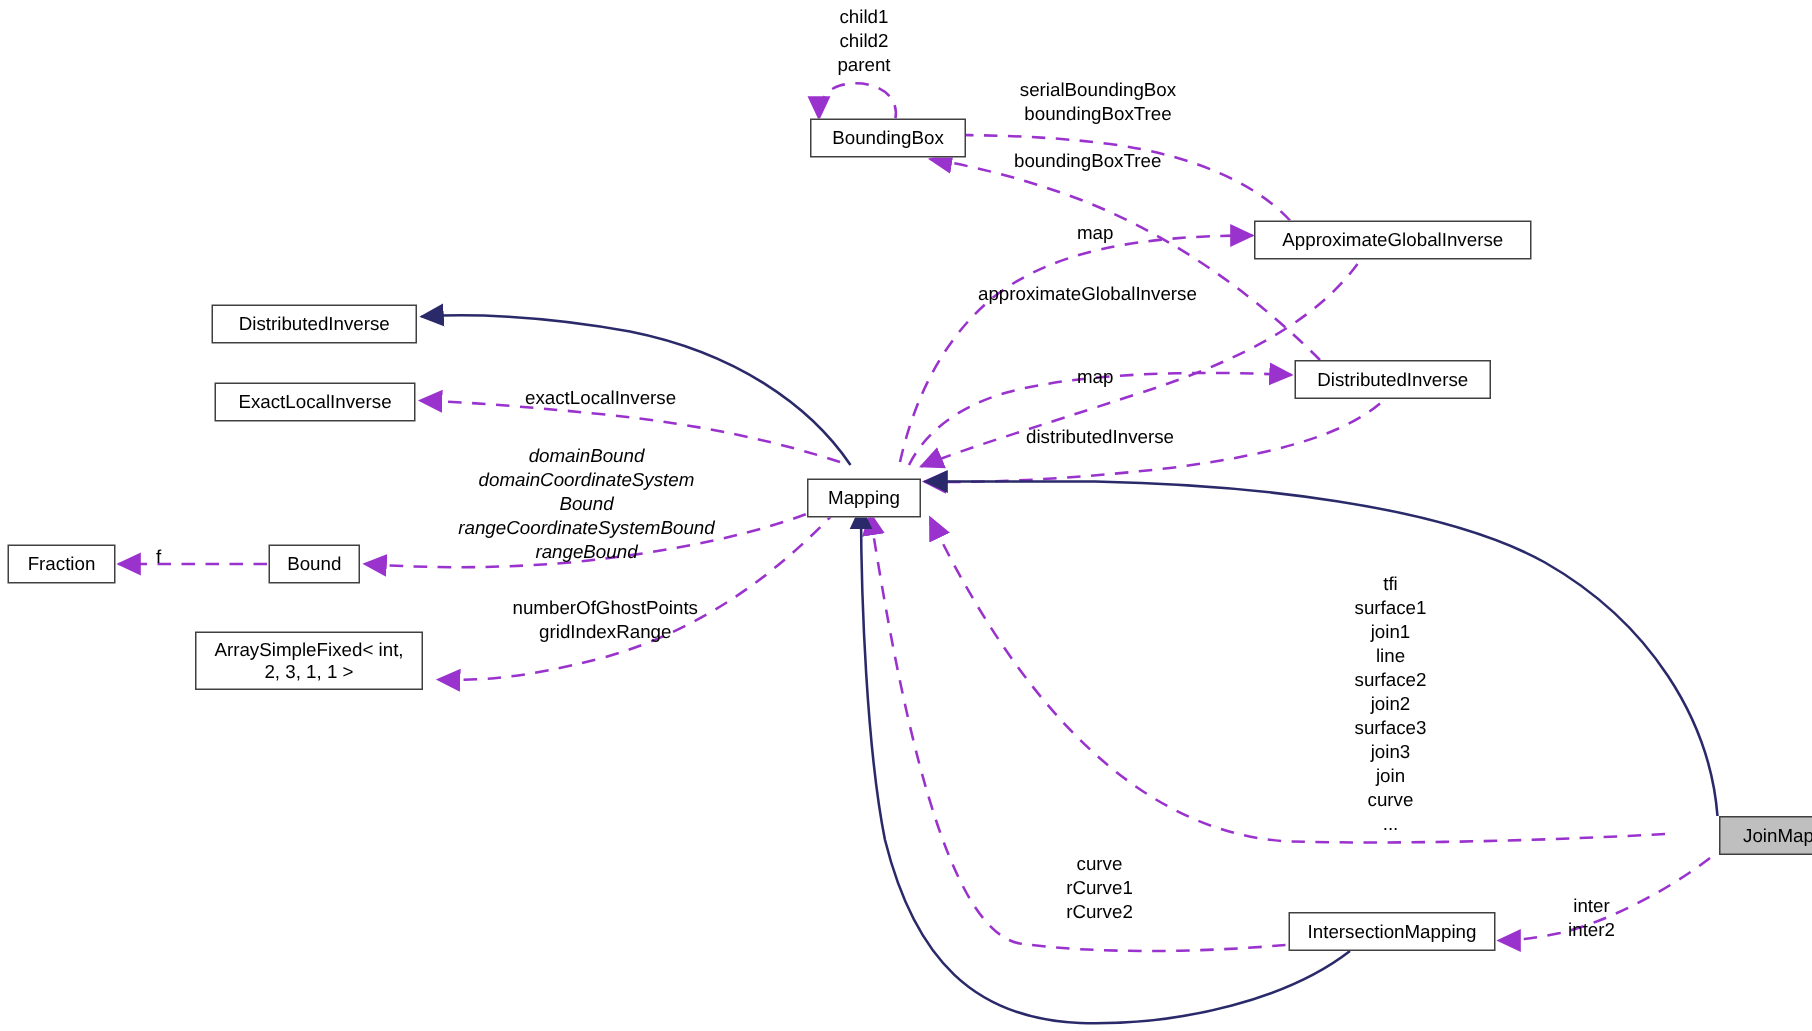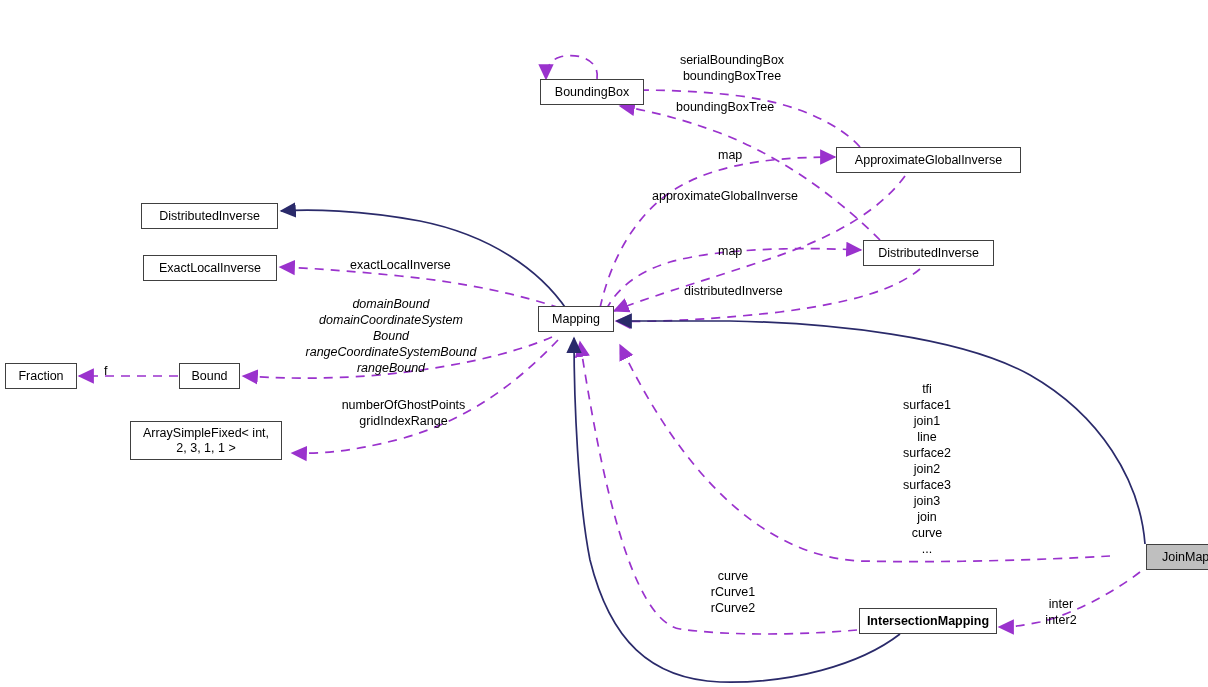--- a/index.html
+++ b/index.html
@@ -116,33 +116,36 @@
   <div class="node" style="left:540px; top:79px; width:104px; height:26px;">BoundingBox</div>
 
   <div class="node" style="left:836px; top:147px; width:185px; height:26px;">ApproximateGlobalInverse</div>
 
   <div class="node" style="left:141px; top:203px; width:137px; height:26px;">DistributedInverse</div>
 
   <div class="node" style="left:863px; top:240px; width:131px; height:26px;">DistributedInverse</div>
 
   <div class="node" style="left:143px; top:255px; width:134px; height:26px;">ExactLocalInverse</div>
 
-  <div class="node" style="left:538px; top:306px; width:76px; height:26px;">Mapping</div>
+  <div class="node" style="left:538px; top:319px; width:76px; height:26px;">Mapping</div>
 
   <div class="node" style="left:5px; top:363px; width:72px; height:26px;">Fraction</div>
 
   <div class="node" style="left:179px; top:363px; width:61px; height:26px;">Bound</div>
 
   <div class="node" style="left:130px; top:421px; width:152px; height:39px;">ArraySimpleFixed&lt; int,
 2, 3, 1, 1 &gt;</div>
 
   <div class="node highlight" style="left:1146px; top:544px; width:103px; height:26px;">JoinMapping</div>
 
-  <div class="node" style="left:859px; top:608px; width:138px; height:26px;font-weight:bold;">IntersectionMapping</div>
+  <div class="node" style="left:859px; top:608px; width:138px; height:26px;">IntersectionMapping</div>
 
+  <div class="edge-label" style="left:530px; top:3px; width:92px;">child1
+child2
+parent</div>
 
   <div class="edge-label" style="left:669px; top:52px; width:126px;">serialBoundingBox
 boundingBoxTree</div>
 
   <div class="edge-label single" style="left:676px; top:99px;">boundingBoxTree</div>
 
   <div class="edge-label single" style="left:718px; top:147px;">map</div>
 
   <div class="edge-label single" style="left:652px; top:188px;">approximateGlobalInverse</div>
 

